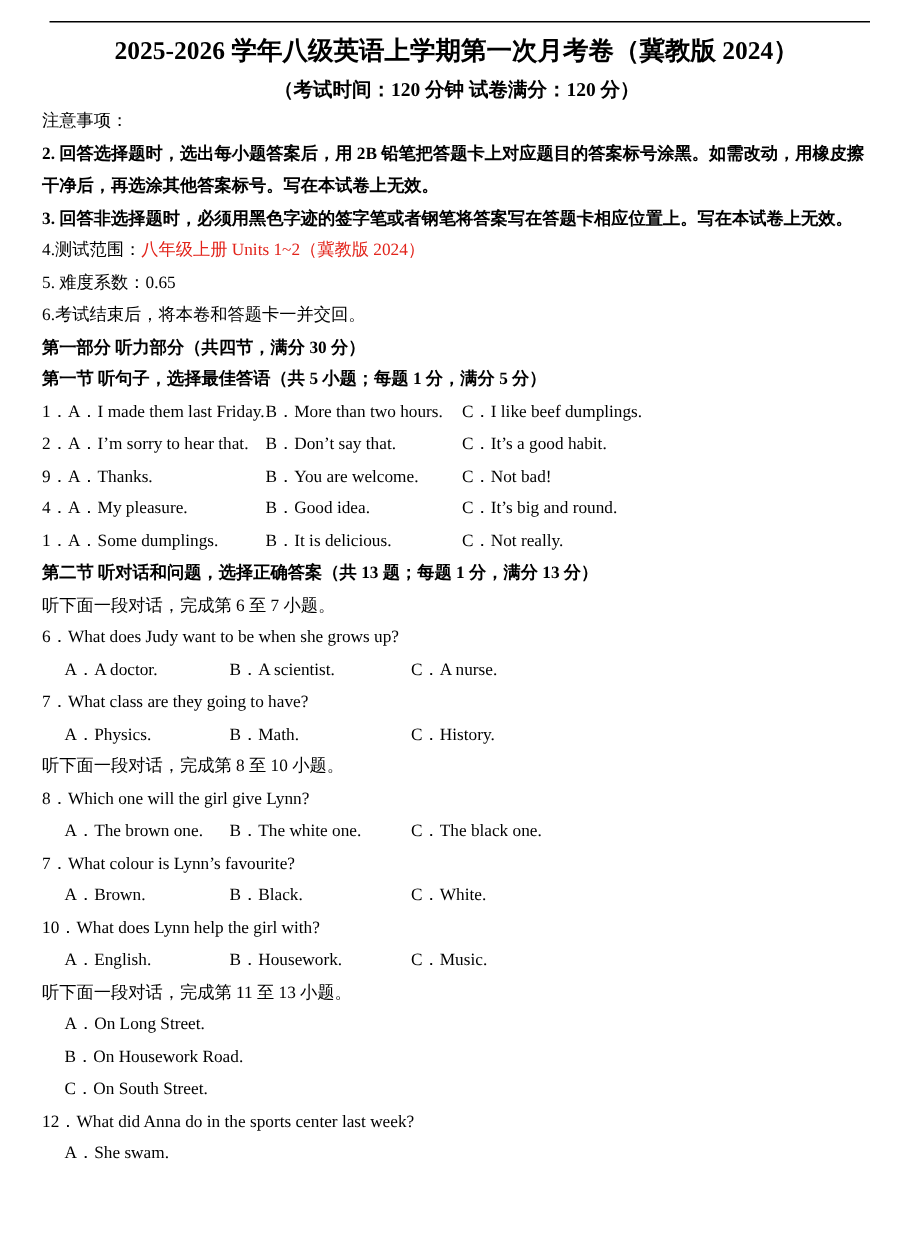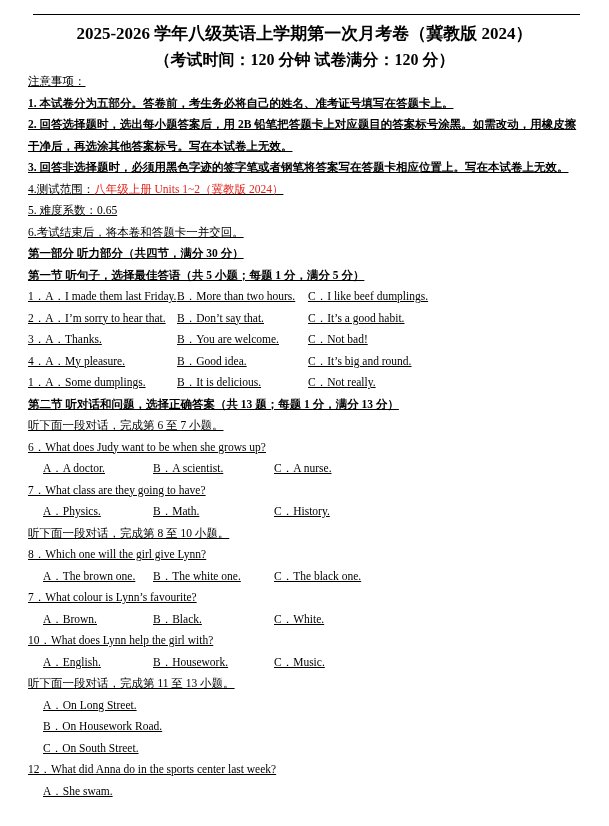--- a/index.html
+++ b/index.html
@@ -4,22 +4,22 @@
 <style>
   html, body { margin:0; padding:0; background:#ffffff; }
   .page {
     position:relative; width:609px; height:826px; background:#ffffff;
     overflow:hidden; color:#000;
     font-family:"Liberation Serif","DejaVu Serif",serif;
     font-size:11.5px;
   }
   .top-rule { position:absolute; left:33px; top:14px; width:547px; height:0; border-top:1.7px solid #000; }
   .title   { margin:22px 28px 0 28px; text-align:center; font-weight:bold; font-size:17px; line-height:24px; }
-  .subtitle{ margin:6px 28px 0 28px; text-align:center; font-weight:bold; font-size:16px; line-height:16px; }
-  .body    { margin:3px 29px 0 28px; line-height:21.5px;text-decoration:underline; }
+  .subtitle{ margin:6px 28px 0 28px; text-align:center; font-weight:bold; font-size:13px; line-height:16px; }
+  .body    { margin:3px 29px 0 28px; line-height:21.5px; }
   .line    { white-space:nowrap; }
   .para    { white-space:normal; }
   .bold    { font-weight:bold; }
   .center  { text-align:left; }
   .red     { color:#e2231a; }
   .indent  { padding-left:15px; }
   .row3    { display:grid; grid-template-columns:149px 131px auto; }
   .row3 > span { white-space:nowrap; }
   .row3.opts { grid-template-columns:110px 121px auto; }
 </style>
@@ -27,42 +27,41 @@
 <body>
 
 <div class="page">
   <div class="top-rule"></div>
 
   <div class="title">2025-2026 学年八级英语上学期第一次月考卷（冀教版 2024）</div>
   <div class="subtitle">（考试时间：120 分钟 试卷满分：120 分）</div>
 
   <div class="body">
     <div class="line">注意事项：</div>
-    <div class="line bold">1. 本试卷分为五部分。答卷前，考生务必将自己的姓名、准考证号填写在答题卡上。</div>
     <div class="para bold">2. 回答选择题时，选出每小题答案后，用 2B 铅笔把答题卡上对应题目的答案标号涂黑。如需改动，用橡皮擦干净后，再选涂其他答案标号。写在本试卷上无效。</div>
     <div class="line bold">3. 回答非选择题时，必须用黑色字迹的签字笔或者钢笔将答案写在答题卡相应位置上。写在本试卷上无效。</div>
     <div class="line"><span>4.测试范围：</span><span class="red">八年级上册 Units 1~2（冀教版 2024）</span></div>
     <div class="line">5. 难度系数：0.65</div>
     <div class="line">6.考试结束后，将本卷和答题卡一并交回。</div>
 
     <div class="line center bold">第一部分 听力部分（共四节，满分 30 分）</div>
     <div class="line bold">第一节 听句子，选择最佳答语（共 5 小题；每题 1 分，满分 5 分）</div>
 
     <div class="line row3">
       <span>1．A．I made them last Friday.</span>
         <span>B．More than two hours.</span>
         <span>C．I like beef dumplings.</span>
     </div>
     <div class="line row3">
       <span>2．A．I’m sorry to hear that.</span>
         <span>B．Don’t say that.</span>
         <span>C．It’s a good habit.</span>
     </div>
     <div class="line row3">
-      <span>3．A．Thanks.</span>
+      <span>9．A．Thanks.</span>
         <span>B．You are welcome.</span>
         <span>C．Not bad!</span>
     </div>
     <div class="line row3">
       <span>4．A．My pleasure.</span>
         <span>B．Good idea.</span>
         <span>C．It’s big and round.</span>
     </div>
     <div class="line row3">
       <span>1．A．Some dumplings.</span>

